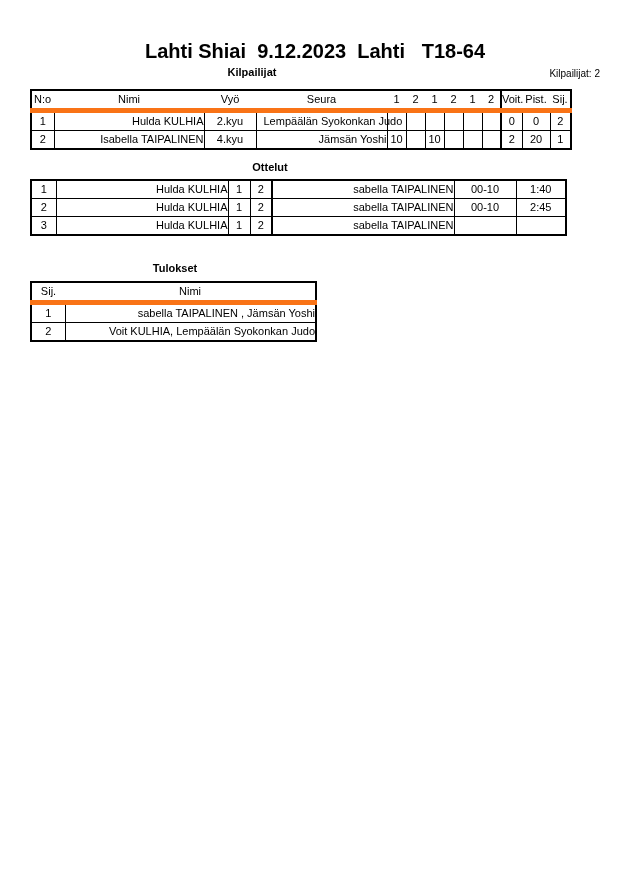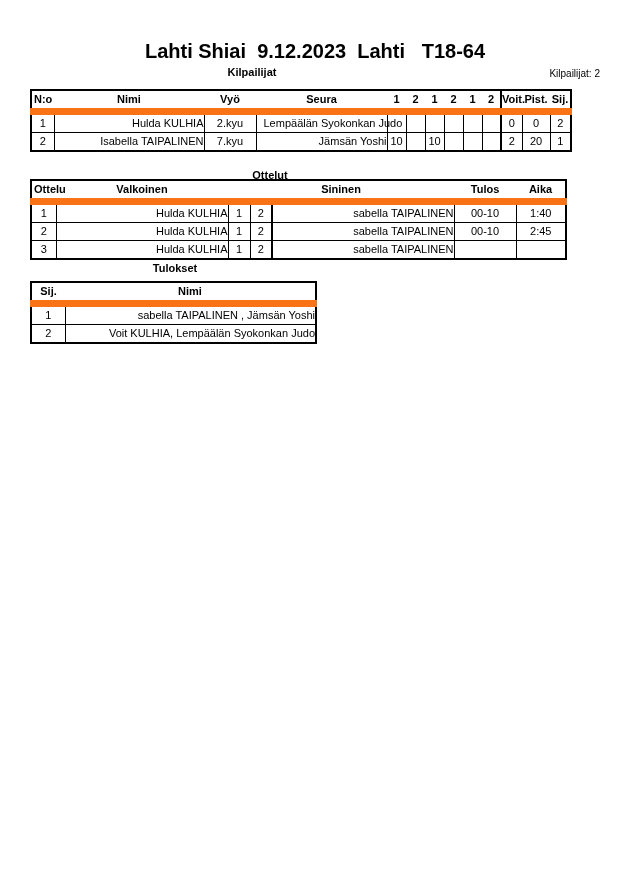--- a/index.html
+++ b/index.html
@@ -10,35 +10,35 @@
   }
   .abs{position:absolute;}
   .page-title{
     top:40px;left:0;width:630px;text-align:center;
     font-size:20px;font-weight:bold;white-space:pre;letter-spacing:0px;
   }
   .section-label{
     font-size:11px;font-weight:bold;transform:translateX(-50%);white-space:nowrap;
   }
   .lbl-competitors{top:66px;left:252px;text-align:center;}
-  .lbl-matches{top:169px;left:270px;}
+  .lbl-matches{top:161px;left:270px;}
   .lbl-results{top:262px;left:175px;}
   .count-label{top:68px;right:30px;font-size:10px;margin-left:24px;}
 
   table{
     border-collapse:collapse;table-layout:fixed;
     border:2px solid #000;
     font-size:11px;
   }
   td,th{
     padding:0;height:17px;vertical-align:middle;text-align:center;
     overflow:visible;line-height:1;
   }
   td{border:1px solid #000;}
-  th{border:none;border-bottom:7px solid #f97316;font-weight:bold;font-size:11px;}
+  th{border:none;border-bottom:5px solid #f97316;font-weight:normal;font-size:11px;}
   .al{text-align:right;padding-left:7px;}
   .thl{text-align:left;padding-left:2px;white-space:nowrap;}
   .thick-left{border-left:2px solid #000 !important;}
   .nowrap{white-space:nowrap;}
   .pre{white-space:pre;}
 
   .t-competitors{top:89px;left:30px;width:540px;}
   .t-matches{top:179px;left:30px;width:535px;}
   .t-results{top:281px;left:30px;width:285px;}
 </style>
@@ -93,21 +93,21 @@
     <td></td>
     <td></td>
     <td></td>
     <td class="thick-left">0</td>
     <td>0</td>
     <td>2</td>
   </tr>
   <tr>
     <td>2</td>
     <td class="al">Isabella TAIPALINEN</td>
-    <td>7.kyu</td>
+    <td>4.kyu</td>
     <td class="al nowrap">Jämsän Yoshi</td>
     <td>10</td>
     <td></td>
     <td>10</td>
     <td></td>
     <td></td>
     <td></td>
     <td class="thick-left">2</td>
     <td>20</td>
     <td>1</td>
@@ -121,27 +121,20 @@
   <colgroup>
     <col style="width:25px">
       <col style="width:172px">
       <col style="width:22px">
       <col style="width:22px">
     <col style="width:182px">
       <col style="width:62px">
       <col style="width:50px">
   </colgroup>
   <tbody>
-      <tr>
-    <th class="thl">Ottelu</th>
-    <th>Valkoinen</th>
-    <th colspan="3">Sininen</th>
-    <th>Tulos</th>
-    <th>Aika</th>
-  </tr>
   <tr>
     <td>1</td>
     <td class="al">Hulda KULHIA</td>
     <td>1</td>
     <td>2</td>
     <td class="al thick-left">sabella TAIPALINEN</td>
     <td>00-10</td>
     <td>1:40</td>
   </tr>
   <tr>

